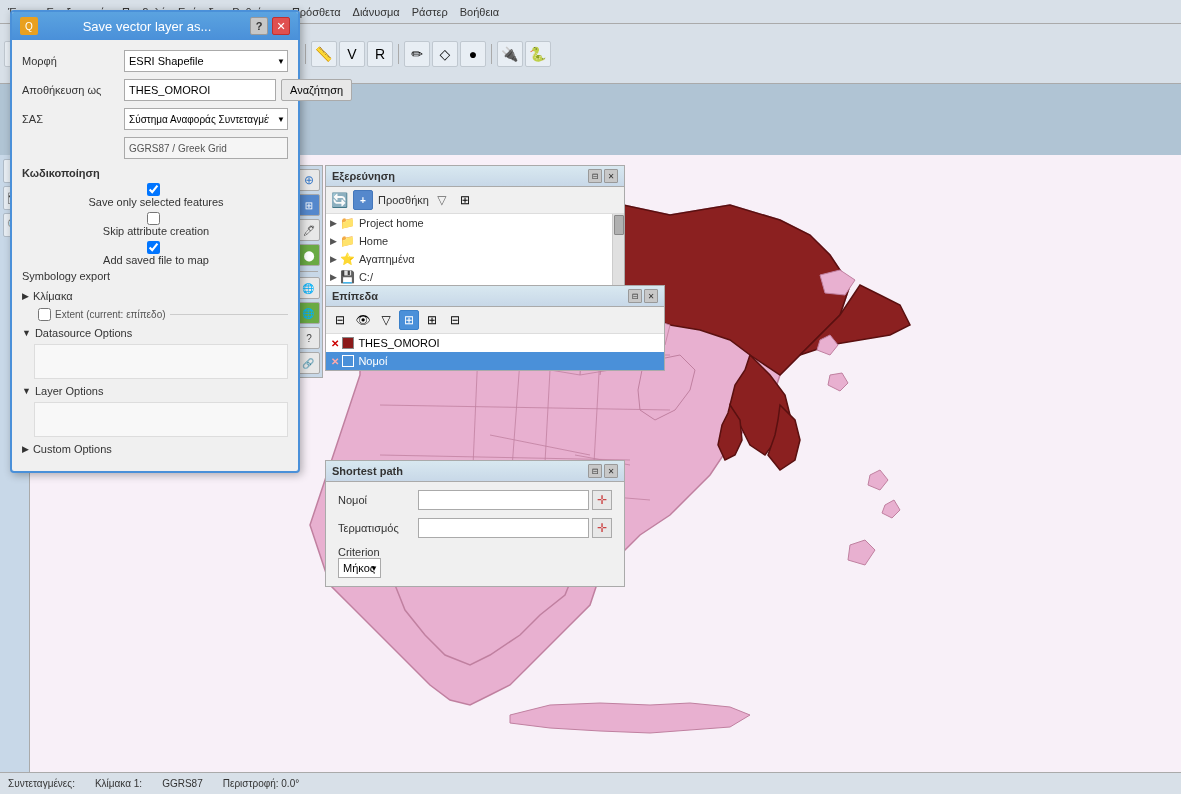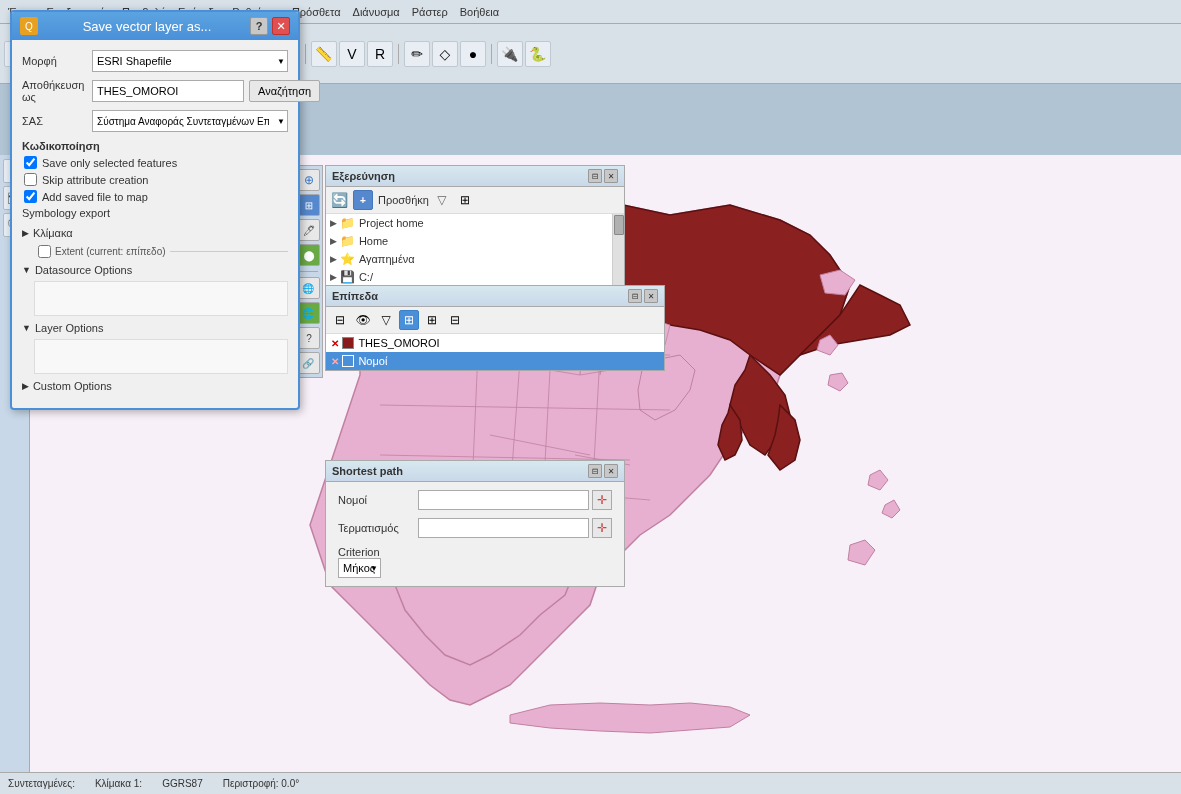--- a/index.html
+++ b/index.html
@@ -87,21 +87,21 @@
     .dialog-body {
       padding: 10px;
     }
 
     .form-row {
       display: flex;
       align-items: center;
       margin-bottom: 7px;
     }
     .form-label {
-      width: 70px;
+      width: 102px;
       font-size: 11px;
       color: #333;
       flex-shrink: 0;
     }
     .form-control {
       flex: 1;
       height: 22px;
       border: 1px solid #aaa;
       background: white;
       padding: 2px 4px;
@@ -158,20 +158,21 @@
       font-weight: bold;
       color: #333;
       margin: 8px 0 4px 0;
     }
 
     .checkbox-row {
       display: flex;
       align-items: center;
       margin-bottom: 4px;
       padding-left: 2px;
+      flex-direction: column;
     }
     .checkbox-row input[type=checkbox] {
       margin-right: 5px;
       width: 13px;
       height: 13px;
     }
     .checkbox-label {
       font-size: 11px;
       color: #333;
     }
@@ -816,20 +817,24 @@
     <div class="form-row">
       <span class="form-label">ΣΑΣ</span>
       <div class="form-dropdown">
         <select class="form-control" style="width:100%;appearance:none;padding-right:18px;font-size:10px;">
           <option>Σύστημα Αναφοράς Συντεταγμένων Επιπέδου</option>
         </select>
         <span class="dropdown-arrow">▼</span>
       </div>
     </div>
 
+    <div class="form-row">
+      <span class="form-label"></span>
+      <div class="crs-value">GGRS87 / Greek Grid</div>
+    </div>
 
     <div class="section-header">Κωδικοποίηση</div>
 
     <div class="checkbox-row">
       <input type="checkbox" checked="" style="">
       <span class="checkbox-label">Save only selected features</span>
     </div>
 
     <div class="checkbox-row">
       <input type="checkbox" style="">

